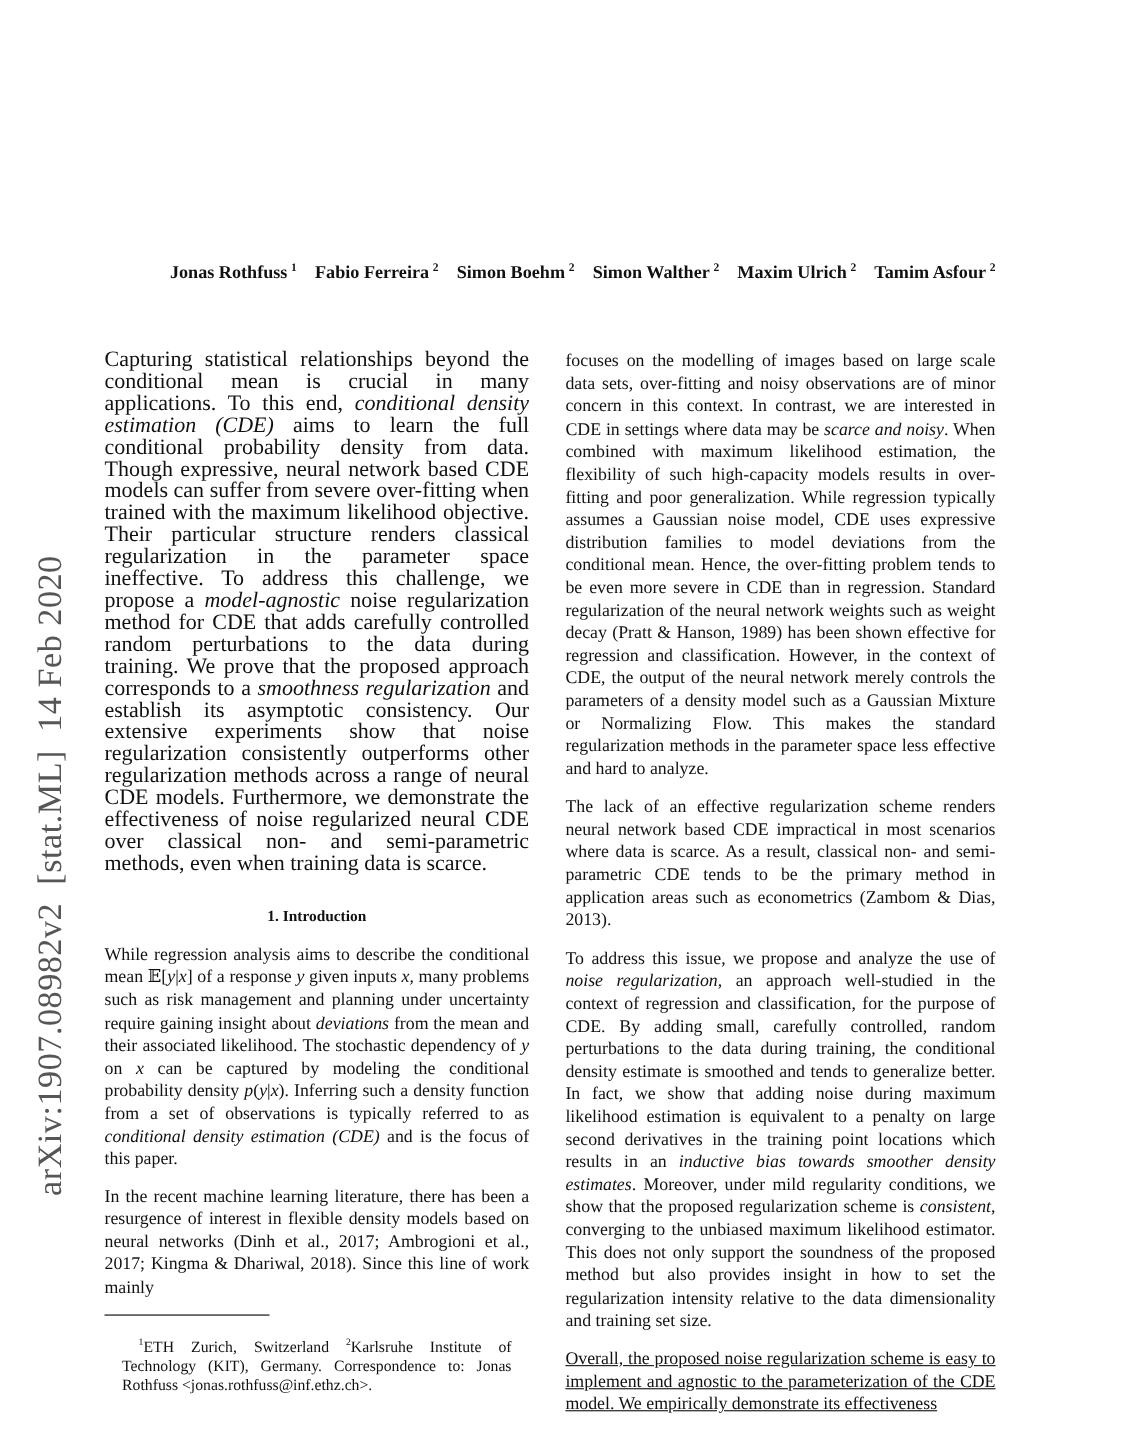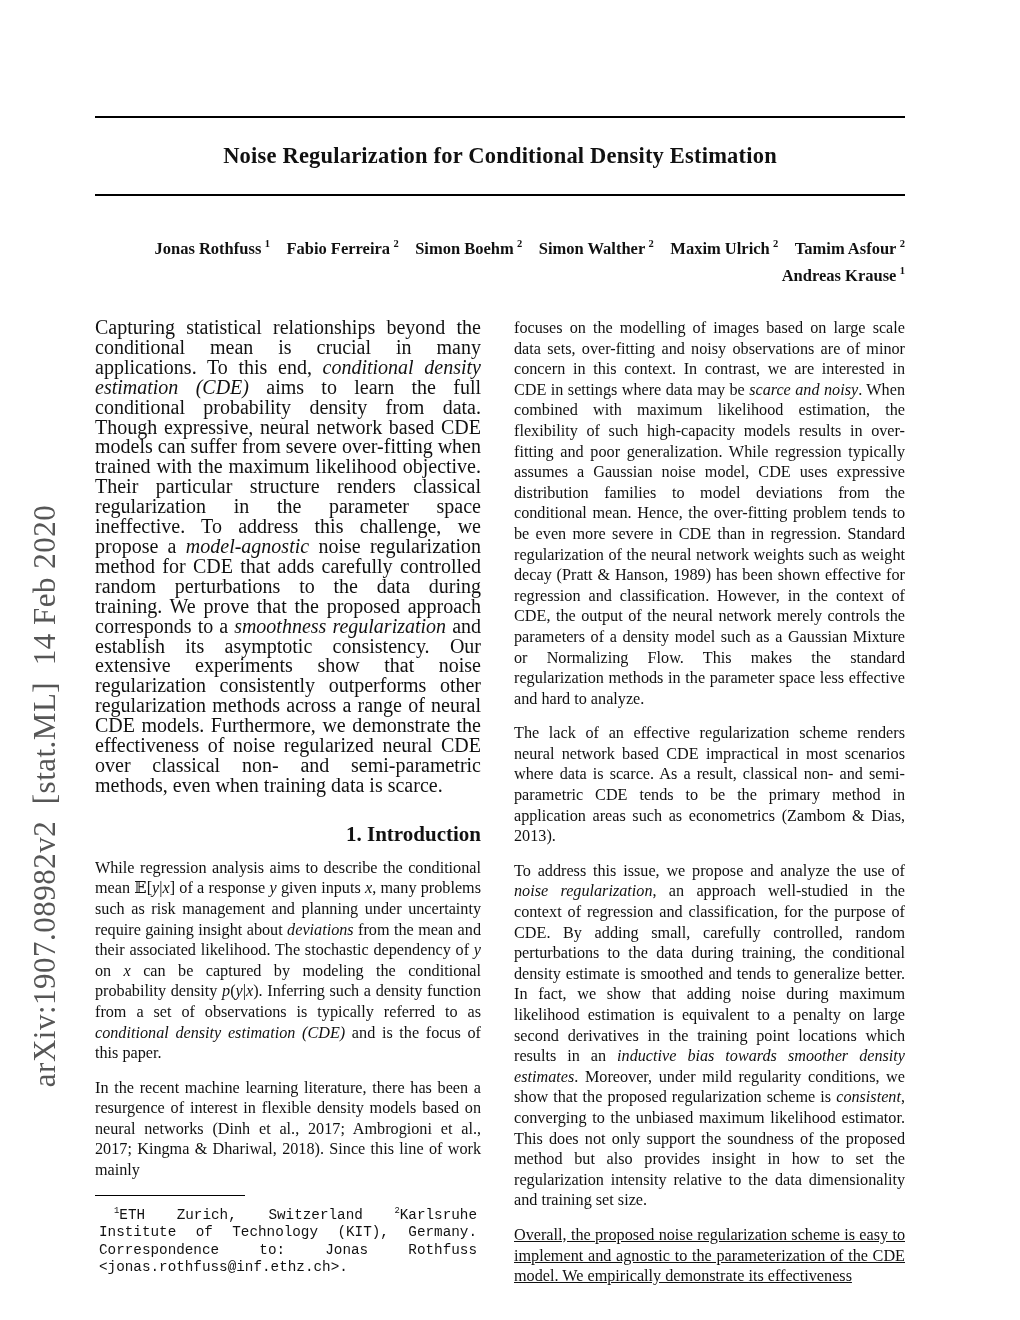--- a/index.html
+++ b/index.html
@@ -91,59 +91,54 @@
       font-weight: bold;
     }
     .abstract-body {
       margin: 0 25px 0 30px;
       font-size: 20px;
       line-height: 19.9px;
     }
 
     .section-heading {
       margin: 27px 0 13px 0;
-      text-align: right;
-      font-size: 21px;
+      text-align: center;
+      font-size: 14px;
       font-weight: bold;
       line-height: 22px;
     }
 
     p.par { margin: 12px 0 14px 0; }
     p.par:last-child { margin-bottom: 0; text-decoration: underline; }
     p.par sup, .footnote sup { font-size: 0.62em; }
 
     .footnote-rule {
       width: 150px;
       height: 0;
       border-top: 1px solid #000000;
       margin: 11px 0 7px 0;
     }
     .footnote {
-      margin: 4px;
+      margin: 16px;
       font-size: 14.3px;
       line-height: 17.6px;
       text-indent: 15px;
       text-align: justify;
-      font-family: Liberation Mono, monospace;
     }
   </style>
 </head>
 <body>
 
 <div class="page">
 
   <div class="arxiv-stamp">arXiv:1907.08982v2  [stat.ML]  14 Feb 2020</div>
 
-  <div class="title-block">
-    <h1 class="paper-title">Noise Regularization for Conditional Density Estimation</h1>
-  </div>
 
   <div class="authors">
     <div>Jonas Rothfuss <sup>1</sup> Fabio Ferreira <sup>2</sup> Simon Boehm <sup>2</sup> Simon Walther <sup>2</sup> Maxim Ulrich <sup>2</sup> Tamim Asfour <sup>2</sup></div>
-    <div>Andreas Krause <sup>1</sup></div>
   </div>
 
   <div class="col col-left">
     <p class="par abstract-body">Capturing statistical relationships beyond the conditional mean is crucial in many applications. To this end, <i>conditional density estimation (CDE)</i> aims to learn the full conditional probability density from data. Though expressive, neural network based CDE models can suffer from severe over-fitting when trained with the maximum likelihood objective. Their particular structure renders classical regularization in the parameter space ineffective. To address this challenge, we propose a <i>model-agnostic</i> noise regularization method for CDE that adds carefully controlled random perturbations to the data during training. We prove that the proposed approach corresponds to a <i>smoothness regularization</i> and establish its asymptotic consistency. Our extensive experiments show that noise regularization consistently outperforms other regularization methods across a range of neural CDE models. Furthermore, we demonstrate the effectiveness of noise regularized neural CDE over classical non- and semi-parametric methods, even when training data is scarce.</p>
 
     <h2 class="section-heading">1. Introduction</h2>
     <p class="par">While regression analysis aims to describe the conditional mean 𝔼[<i>y</i>|<i>x</i>] of a response <i>y</i> given inputs <i>x</i>, many problems such as risk management and planning under uncertainty require gaining insight about <i>deviations</i> from the mean and their associated likelihood. The stochastic dependency of <i>y</i> on <i>x</i> can be captured by modeling the conditional probability density <i>p</i>(<i>y</i>|<i>x</i>). Inferring such a density function from a set of observations is typically referred to as <i>conditional density estimation (CDE)</i> and is the focus of this paper.</p>
     <p class="par">In the recent machine learning literature, there has been a resurgence of interest in flexible density models based on neural networks (Dinh et al., 2017; Ambrogioni et al., 2017; Kingma &amp; Dhariwal, 2018). Since this line of work mainly</p>
 
     <div class="footnote-rule"></div>

